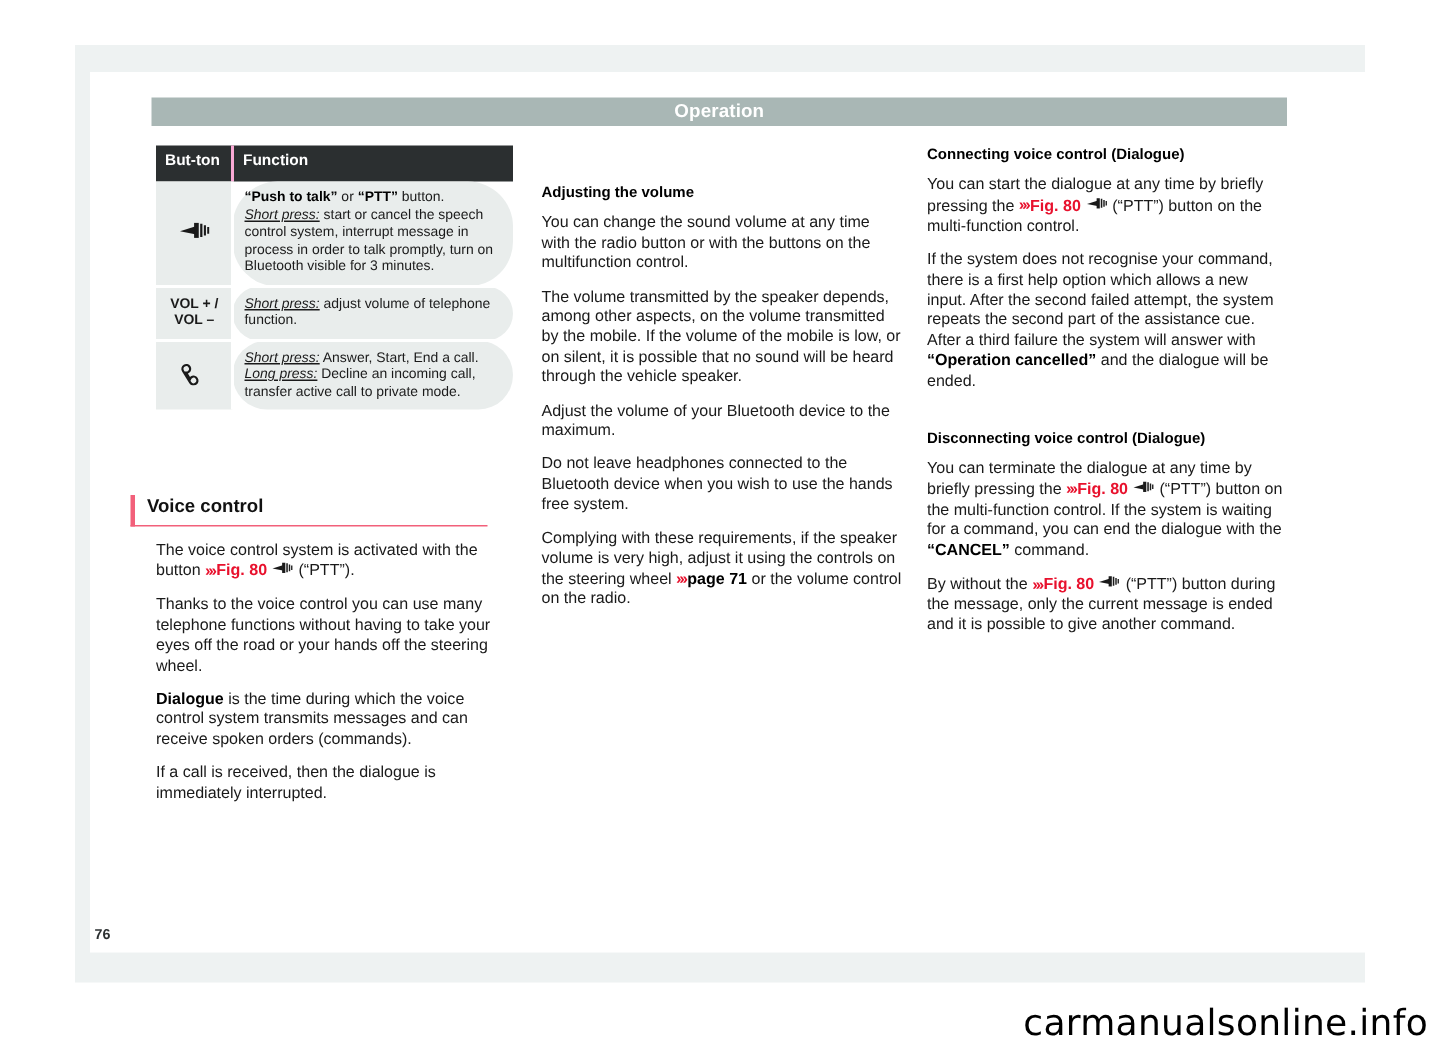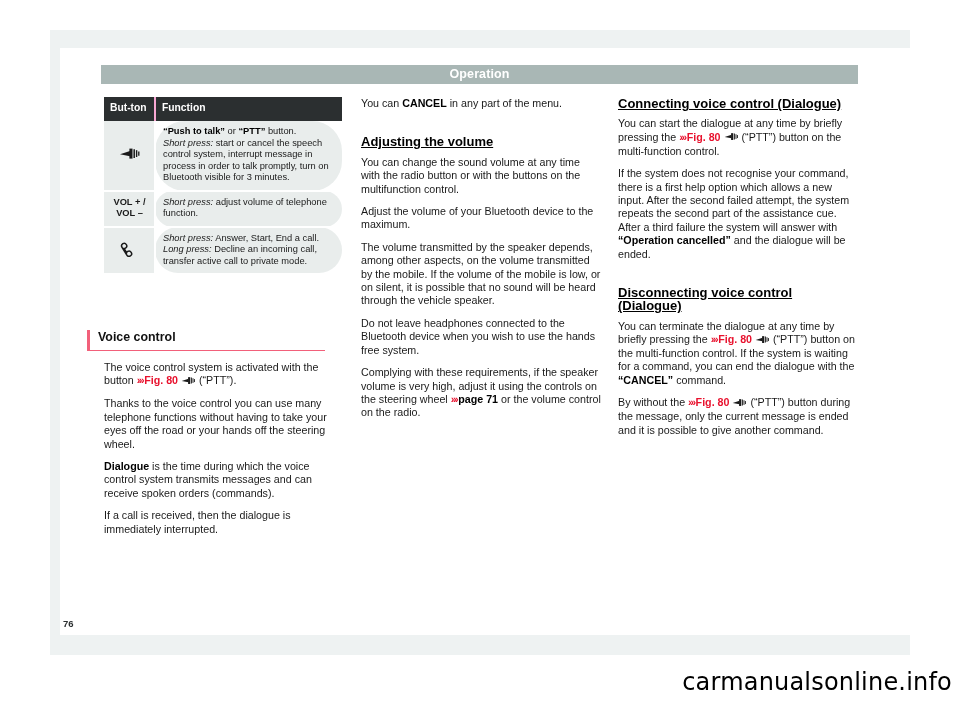--- a/index.html
+++ b/index.html
@@ -58,29 +58,28 @@
   }
   #col-mid   { left: 361px;  width: 240px; }
   #col-right { left: 618px;  width: 240px; }
 
   p.para {
     margin: 0 0 9px 0;
     text-align: left;
   }
   h4.subhead {
     margin: 25px 0 7px 0;
-    font-size: 13px;
+    font-size: 10px;
     font-weight: bold;
     line-height: 13.4px;
     color: #000000;
-    text-decoration: underline;
   }
   h4.subhead.first { margin-top: 0; }
   b, strong { font-weight: bold; color: #000; }
-  i, em { font-style: italic; }
+  i, em { font-style: italic; text-decoration: underline; }
 
   
   .xref { color: #e8112d; font-weight: bold; white-space: nowrap; }
   .chev { color: #e8112d; font-weight: bold; letter-spacing: -1.5px;
           font-size: 11px; padding-right: 1px; }
 
   
   #btn-table {
     position: absolute;
     left: 104px; top: 97px;
@@ -262,27 +261,24 @@
         </svg></span><span> (“PTT”).</span>
   </p>
   <p class="para">Thanks to the voice control you can use many telephone functions without having to take your eyes off the road or your hands off the steering wheel.</p>
   <p class="para">
     <b>Dialogue</b><span> is the time during which the voice control system transmits messages and can receive spoken orders (commands).</span>
   </p>
   <p class="para">If a call is received, then the dialogue is immediately interrupted.</p>
 </div>
 
 <div class="col" id="col-mid">
-  <p class="para">
-    <span>You can </span><b>CANCEL</b><span> in any part of the menu.</span>
-  </p>
   <h4 class="subhead">Adjusting the volume</h4>
   <p class="para">You can change the sound volume at any time with the radio button or with the buttons on the multifunction control.</p>
+  <p class="para">The volume transmitted by the speaker depends, among other aspects, on the volume transmitted by the mobile. If the volume of the mobile is low, or on silent, it is possible that no sound will be heard through the vehicle speaker.</p>
   <p class="para">Adjust the volume of your Bluetooth device to the maximum.</p>
-  <p class="para">The volume transmitted by the speaker depends, among other aspects, on the volume transmitted by the mobile. If the volume of the mobile is low, or on silent, it is possible that no sound will be heard through the vehicle speaker.</p>
   <p class="para">Do not leave headphones connected to the Bluetooth device when you wish to use the hands free system.</p>
   <p class="para">
     <span>Complying with these requirements, if the speaker volume is very high, adjust it using the controls on the steering wheel </span><span class="chev">›››</span><b>page 71</b><span> or the volume control on the radio.</span>
   </p>
 </div>
 
 <div class="col" id="col-right">
   <h4 class="subhead first">Connecting voice control (Dialogue)</h4>
   <p class="para">
     <span>You can start the dialogue at any time by briefly pressing the </span><span class="chev">›››</span><span class="xref">Fig. 80</span>

